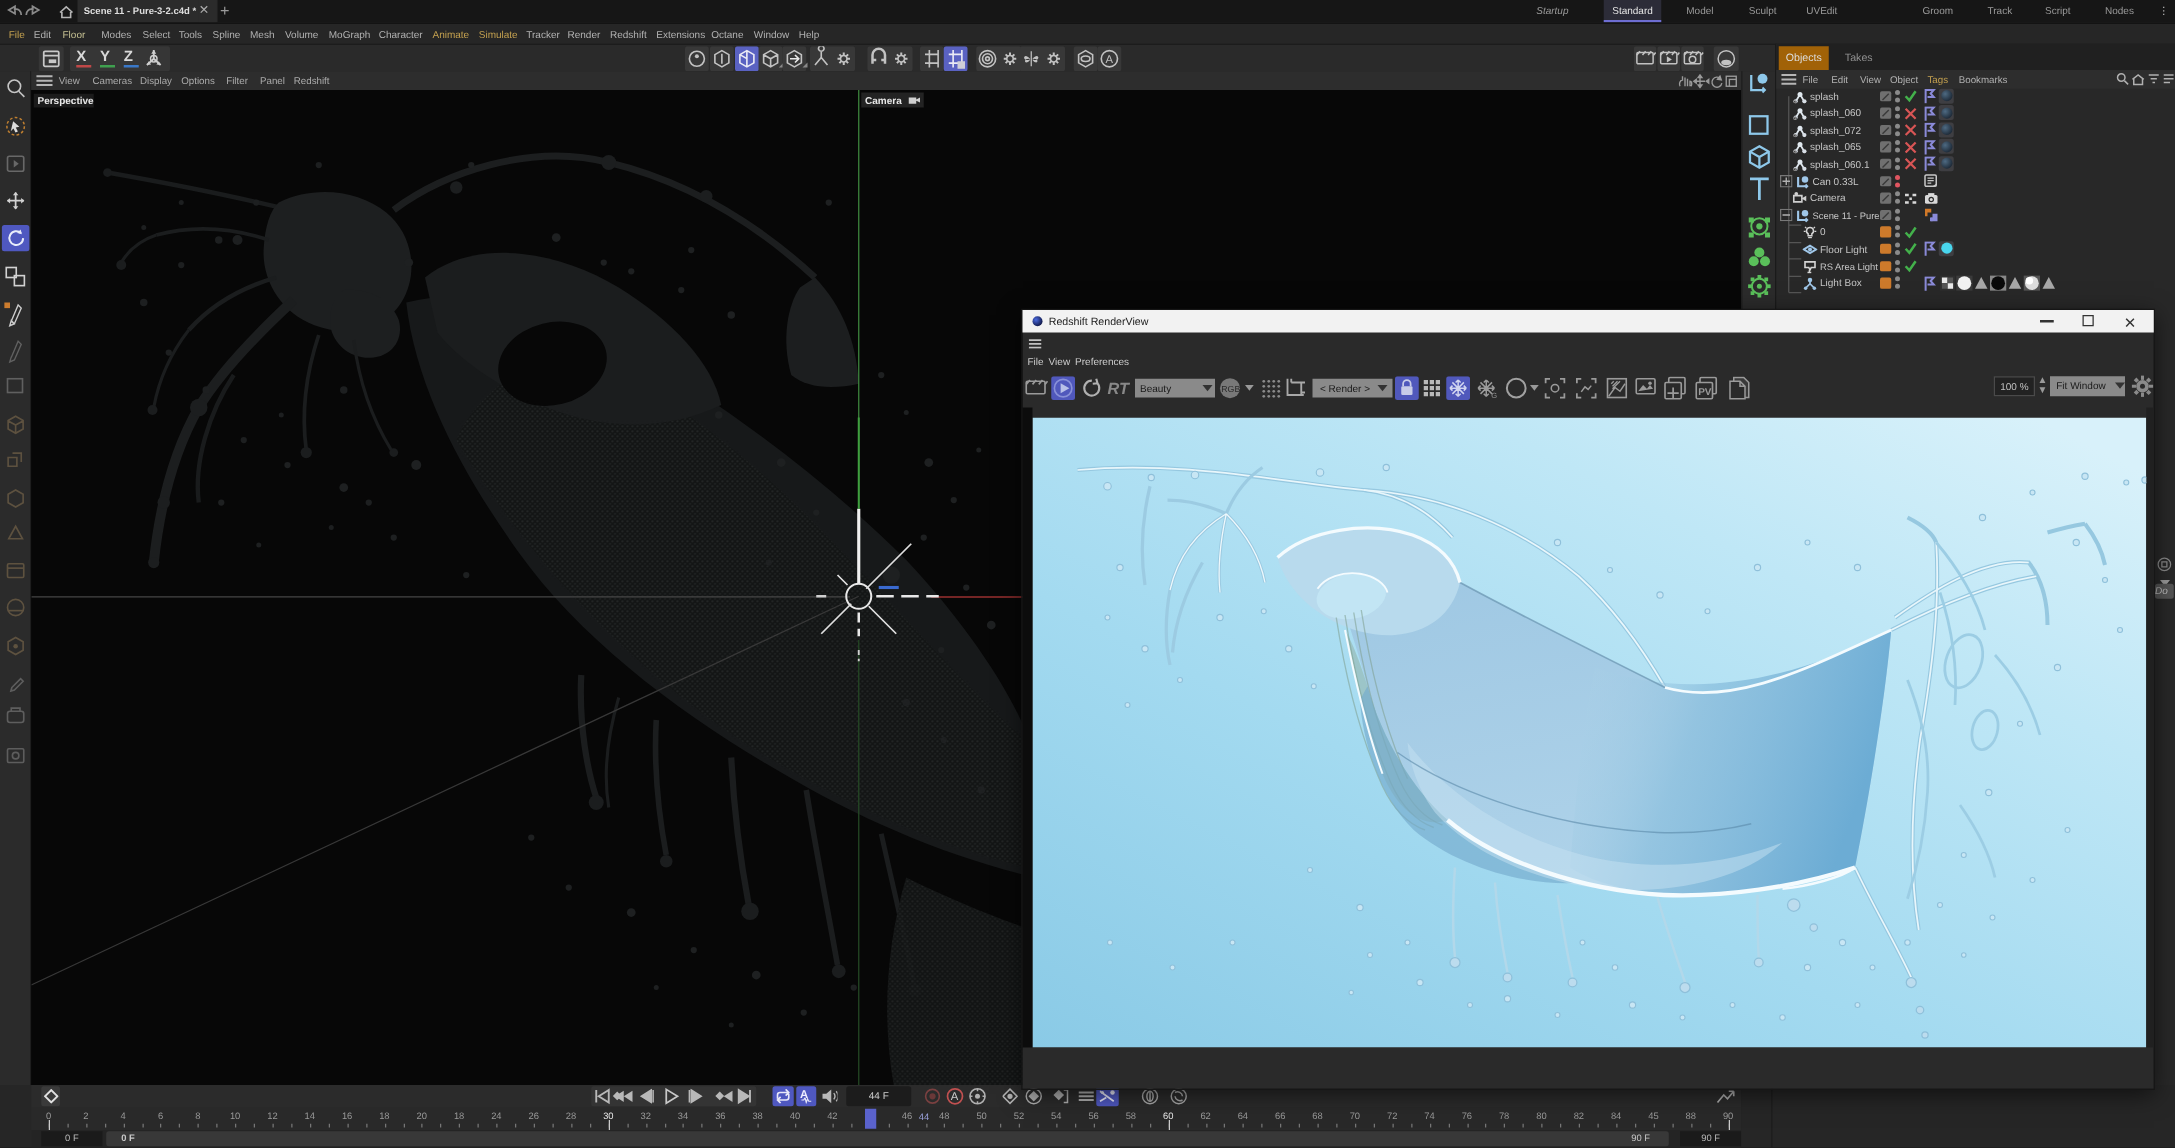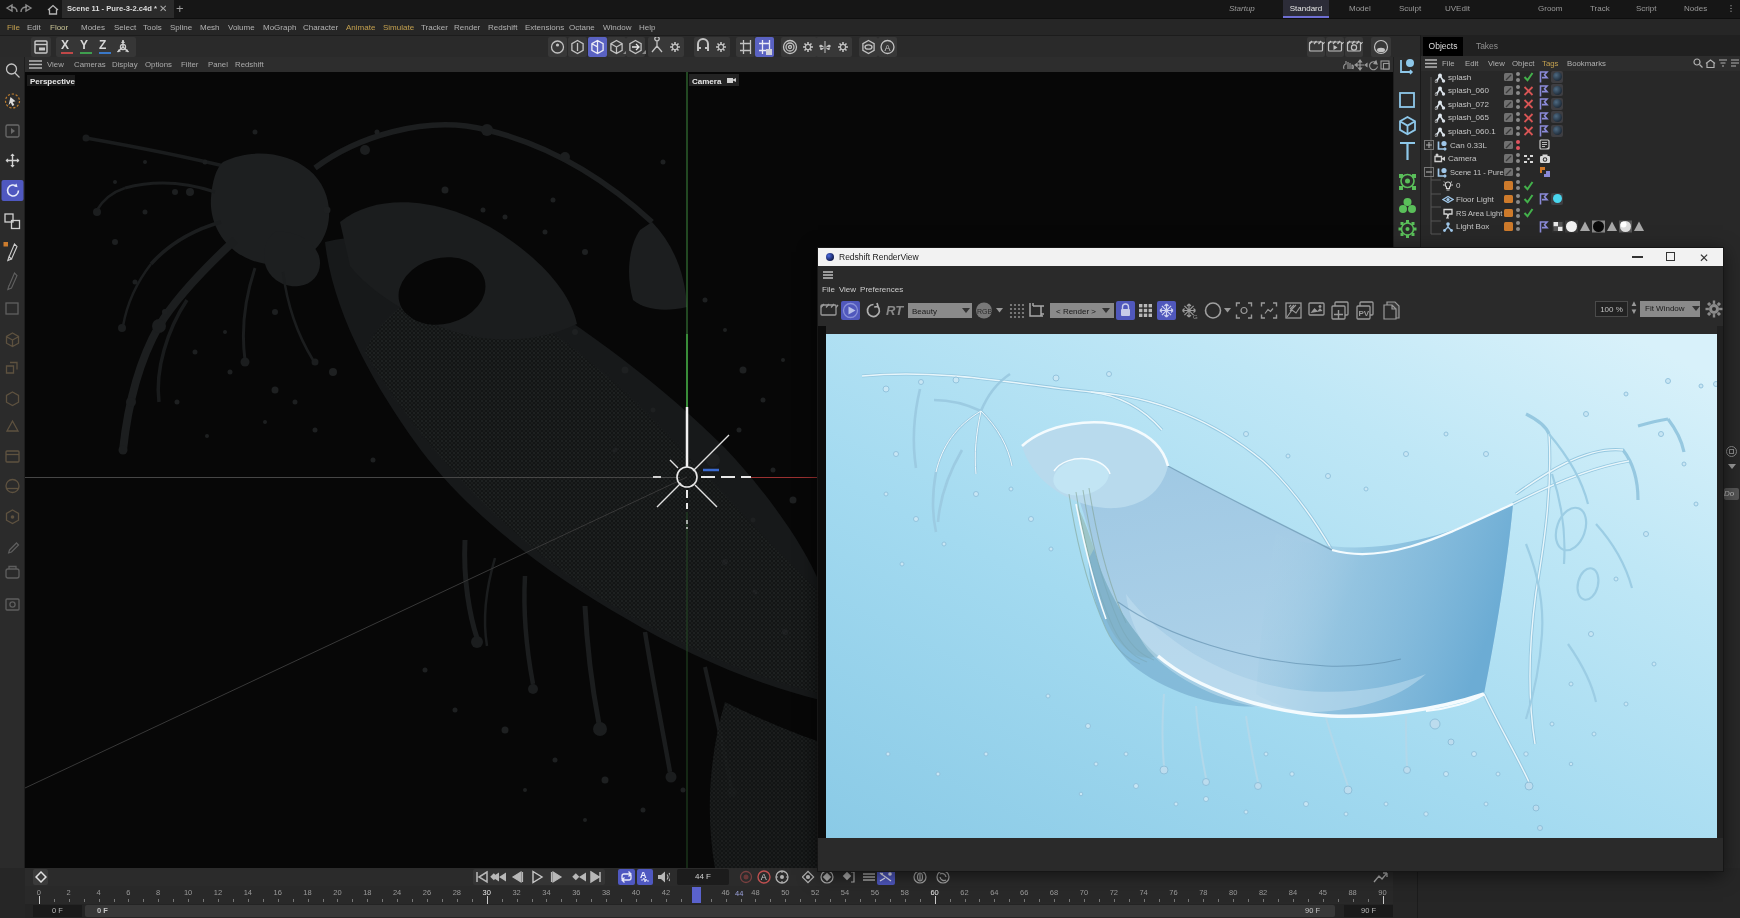--- a/index.html
+++ b/index.html
@@ -470,21 +470,21 @@
               <rect x="4" y="-7" width="3" height="3"></rect>
               <rect x="-7" y="4" width="3" height="3"></rect>
               <rect x="4" y="4" width="3" height="3"></rect>
             </g>
           </g>
       </g>
     </svg>
   </div>
   <div id="objpanel" class="abs">
     <div id="objtabs">
-      <div class="abs" style="left:2px;top:2px;width:40px;height:19px;background:#000000;color:#dcdcdc;font-size:8.5px;line-height:19px;text-align:center;">Objects</div>
+      <div class="abs" style="left:2px;top:2px;width:40px;height:19px;background:#a16207;color:#dcdcdc;font-size:8.5px;line-height:19px;text-align:center;">Objects</div>
       <div class="abs" style="left:47px;top:2px;width:38px;height:19px;color:#8f8f8f;font-size:8.5px;line-height:19px;text-align:center;">Takes</div>
     </div>
     <div id="objmenu">
       <svg class="abs" style="left:4px;top:3px" width="13" height="10" viewBox="0 0 13 10">
           <path d="M0 1 h12 M0 4.5 h12 M0 8 h12" stroke="#b5b5b5" stroke-width="1.6"></path>
         </svg>
       <div class="om" style="left:21px;">File</div>
       <div class="om" style="left:44px;">Edit</div>
       <div class="om" style="left:67px;">View</div>
       <div class="om" style="left:91px;">Object</div>
@@ -1003,21 +1003,21 @@
         <div class="abs" style="left:1319px;top:1px;width:49px;height:12px;background:#1a1a1a;color:#b8b8b8;font-size:7.5px;line-height:12px;text-align:center;">90 F</div>
       </div>
   </div>
   <div id="botright" class="abs">
     <div class="abs" style="left:24px;top:0;width:1px;height:50px;background:#1c1c1c;"></div>
   </div>
   <div class="abs" style="left:1724px;top:444px;width:16px;height:55px;">
     <div class="abs" style="left:2px;top:2px;width:11px;height:11px;border:1.3px solid #888;border-radius:50%;"></div>
     <div class="abs" style="left:5px;top:5px;width:5px;height:5px;border:1px solid #888;"></div>
     <div class="abs" style="left:4px;top:20px;width:0;height:0;border-left:4px solid transparent;border-right:4px solid transparent;border-top:5px solid #999;"></div>
-    <div class="abs" style="left:0px;top:44px;width:15px;height:12px;background:#555;border-radius:2px;color:#bbb;font-size:8px;line-height:12px;text-align:left;font-style:italic;">Do</div>
+    <div class="abs" style="left:0px;top:23px;width:15px;height:12px;background:#555;border-radius:2px;color:#bbb;font-size:8px;line-height:12px;text-align:left;font-style:italic;">Do</div>
   </div>
   <div id="rv" class="abs">
     <div id="rv-title">
       <div class="abs" style="left:8px;top:5px;width:8px;height:8px;border-radius:50%;background:radial-gradient(circle at 35% 35%, #4a6ae0, #101848 75%);"></div>
       <div class="abs" style="left:21px;top:0;">Redshift RenderView</div>
       <div class="abs" style="left:814px;top:8px;width:11px;height:1.5px;background:#333;"></div>
       <div class="abs" style="left:848px;top:4px;width:9px;height:9px;border:1.4px solid #333;"></div>
       <div class="abs" style="left:881px;top:1px;color:#333;font-size:12px;">✕</div>
     </div>
     <svg class="abs" style="left:5px;top:23px" width="11" height="8" viewBox="0 0 11 8">

